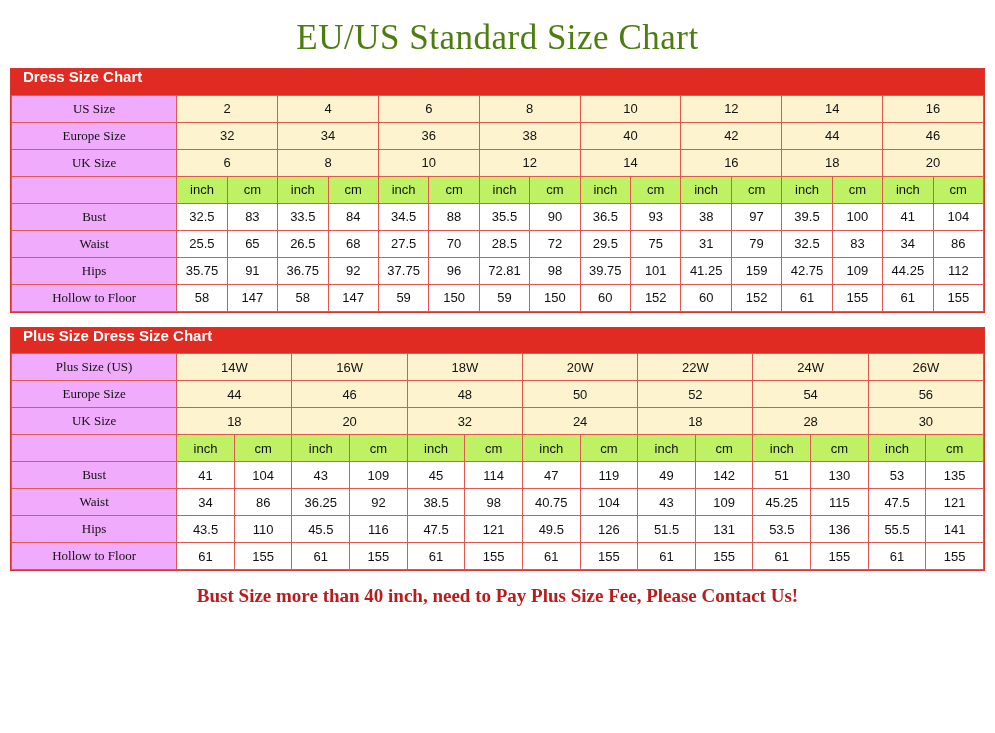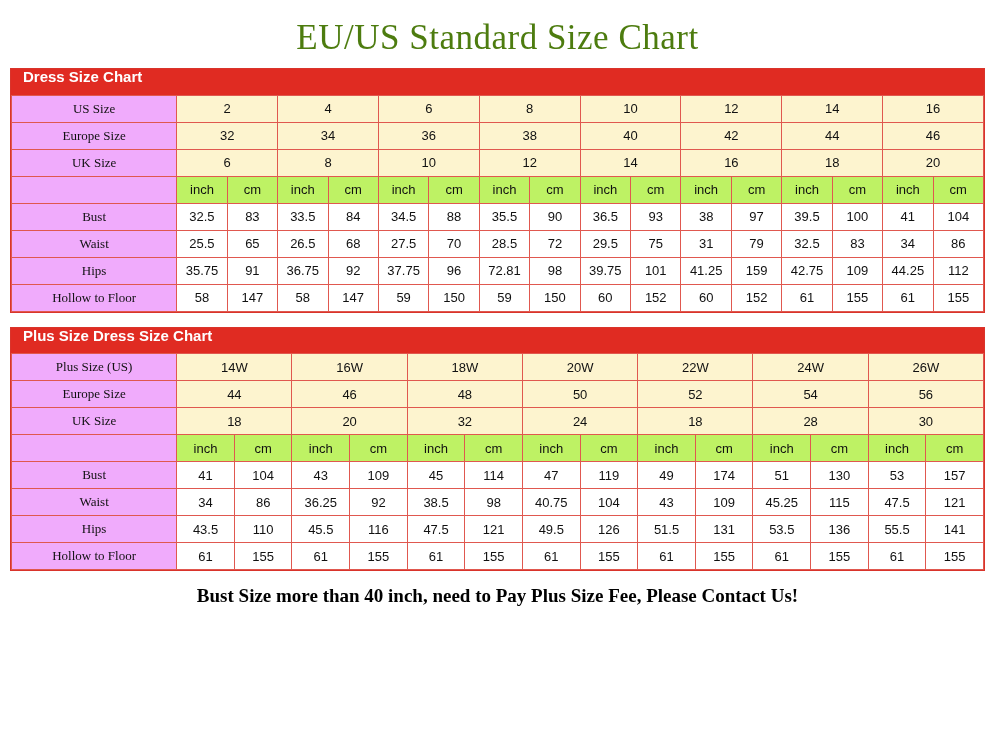--- a/index.html
+++ b/index.html
@@ -74,21 +74,21 @@
   }
   td.valcell {
     background: #ffffff;
     font-size: 13px;
   }
   .footer-note {
     text-align: center;
     font-family: "Liberation Serif", serif;
     font-weight: bold;
     font-size: 19px;
-    color: #000000;
+    color: #b91c1c;
     margin-top: 6px;
   }
 </style>
 </head>
 <body>
 
 <div class="page">
 
   <div class="main-title">EU/US Standard Size Chart</div>
 
@@ -319,25 +319,25 @@
             <td class="rowlabel">Bust</td>
             <td class="valcell">41</td>
             <td class="valcell">104</td>
             <td class="valcell">43</td>
             <td class="valcell">109</td>
             <td class="valcell">45</td>
             <td class="valcell">114</td>
             <td class="valcell">47</td>
             <td class="valcell">119</td>
             <td class="valcell">49</td>
-            <td class="valcell">174</td>
+            <td class="valcell">142</td>
             <td class="valcell">51</td>
             <td class="valcell">130</td>
             <td class="valcell">53</td>
-            <td class="valcell">157</td>
+            <td class="valcell">135</td>
           </tr>
           <tr>
             <td class="rowlabel">Waist</td>
             <td class="valcell">34</td>
             <td class="valcell">86</td>
             <td class="valcell">36.25</td>
             <td class="valcell">92</td>
             <td class="valcell">38.5</td>
             <td class="valcell">98</td>
             <td class="valcell">40.75</td>

